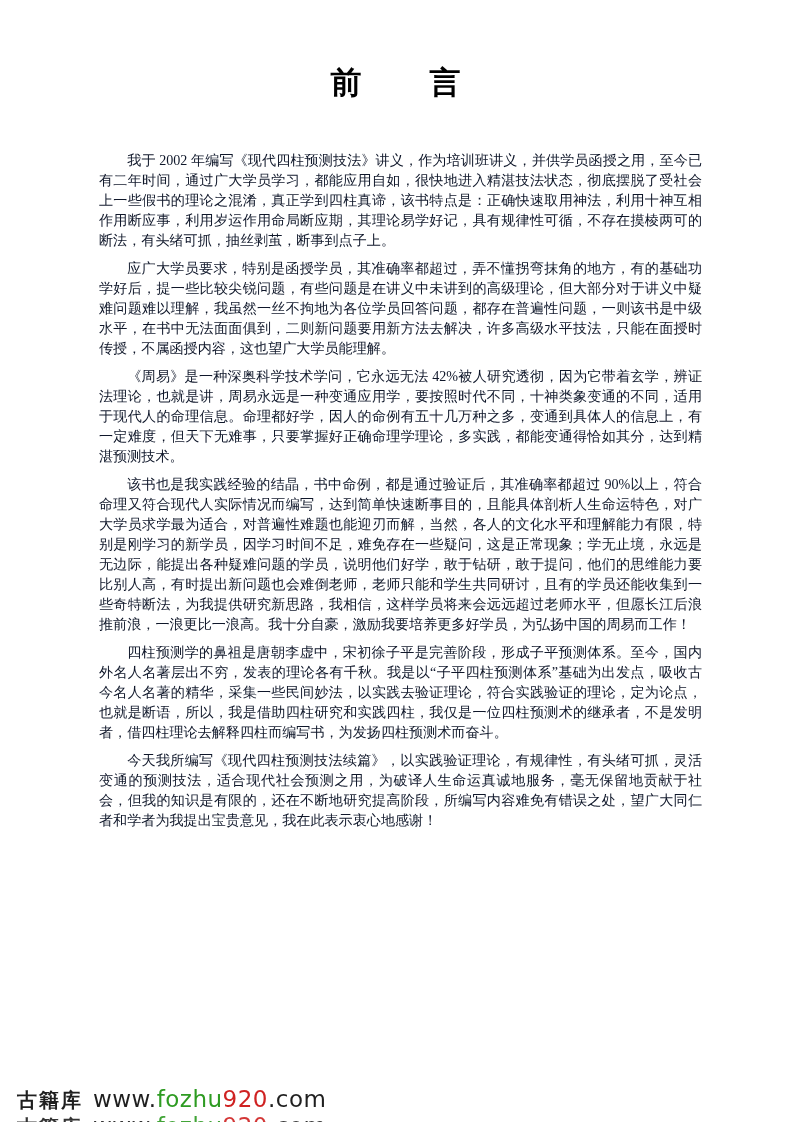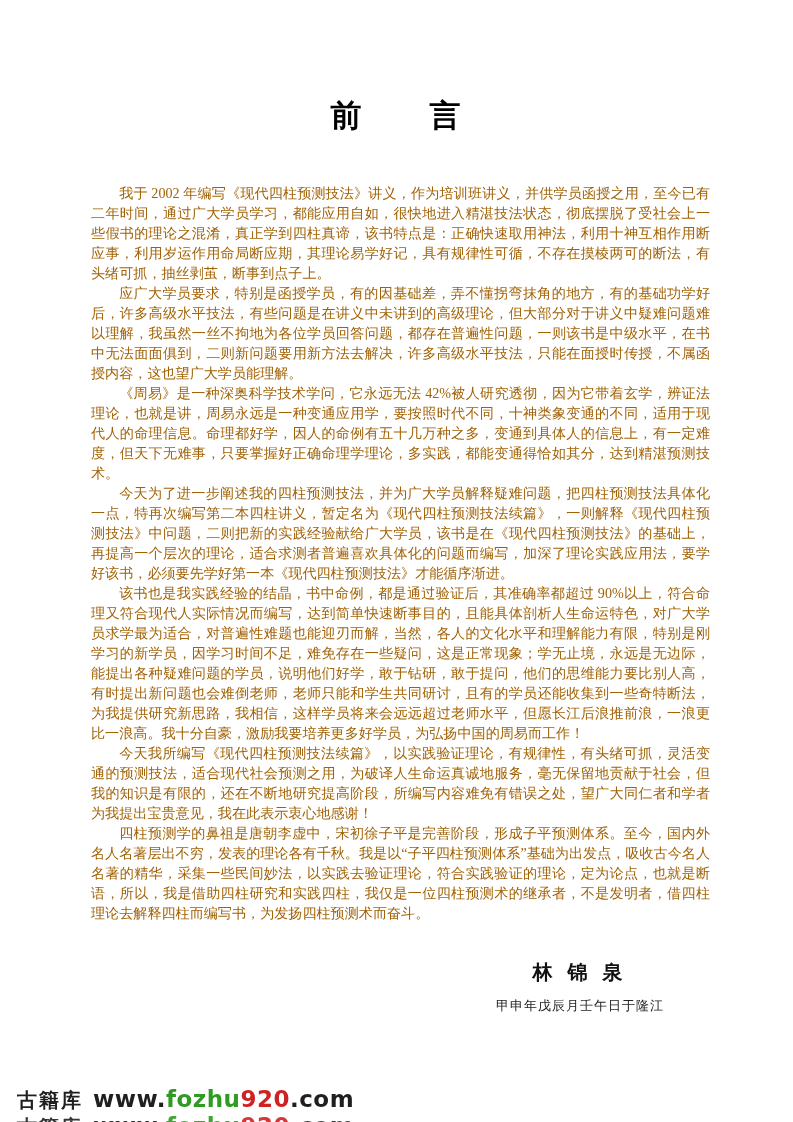--- a/index.html
+++ b/index.html
@@ -12,40 +12,40 @@
     font-family: "Liberation Serif", "DejaVu Serif", serif;
     color: #1c1c1c;
   }
   .page {
     width: 793px;
     height: 1122px;
     position: relative;
   }
   .doc-title {
     margin: 0;
-    padding-top: 97px;
+    padding-top: 64px;
     text-align: center;
     font-size: 31px;
     line-height: 38px;
     font-weight: bold;
     color: #000000;
     letter-spacing: 2px;
   }
   .content {
     width: 619px;
     margin: 48px 0 0 91px;
   }
   .content p {
-    margin: 0;
+    margin: 8px;
     font-size: 14.1px;
     line-height: 20px;
     text-align: justify;
     text-justify: inter-ideograph;
     text-indent: 2em;
-    color: #a16207;
+    color: #0f172a;
   }
   .signature-block {
     width: 260px;
     margin: 36px 0 0 450px;
     text-align: center;
   }
   .signature-name {
     font-size: 20px;
     font-weight: bold;
     letter-spacing: 5px;
@@ -76,48 +76,43 @@
     opacity: 0.9;
   }
   .wm-library {
     font-size: 20px;
     font-weight: 700;
     letter-spacing: 2px;
     color: #1f1f1f;
   }
   .wm-url {
     font-size: 23px;
-    font-weight: 700;
+    font-weight: 400;
     letter-spacing: 0.5px;
   }
   .wm-www, .wm-com { color: #1f1f1f; }
   .wm-fozhu { color: #2e9b22; }
   .wm-920 { color: #cf2222; }
 </style>
 </head>
 <body>
 
 <div class="page">
 
   <h1 class="doc-title">前　　言</h1>
 
   <div class="content">
     <p>我于 2002 年编写《现代四柱预测技法》讲义，作为培训班讲义，并供学员函授之用，至今已有二年时间，通过广大学员学习，都能应用自如，很快地进入精湛技法状态，彻底摆脱了受社会上一些假书的理论之混淆，真正学到四柱真谛，该书特点是：正确快速取用神法，利用十神互相作用断应事，利用岁运作用命局断应期，其理论易学好记，具有规律性可循，不存在摸棱两可的断法，有头绪可抓，抽丝剥茧，断事到点子上。</p>
-    <p>应广大学员要求，特别是函授学员，有的因基础差，弄不懂拐弯抹角的地方，有的基础功学好后，许多高级水平技法，有些问题是在讲义中未讲到的高级理论，但大部分对于讲义中疑难问题难以理解，我虽然一丝不拘地为各位学员回答问题，都存在普遍性问题，一则该书是中级水平，在书中无法面面俱到，二则新问题要用新方法去解决，许多高级水平技法，只能在面授时传授，不属函授内容，这也望广大学员能理解。</p>
+    <p>应广大学员要求，特别是函授学员，其准确率都超过，弄不懂拐弯抹角的地方，有的基础功学好后，提一些比较尖锐问题，有些问题是在讲义中未讲到的高级理论，但大部分对于讲义中疑难问题难以理解，我虽然一丝不拘地为各位学员回答问题，都存在普遍性问题，一则该书是中级水平，在书中无法面面俱到，二则新问题要用新方法去解决，许多高级水平技法，只能在面授时传授，不属函授内容，这也望广大学员能理解。</p>
     <p>《周易》是一种深奥科学技术学问，它永远无法 42%被人研究透彻，因为它带着玄学，辨证法理论，也就是讲，周易永远是一种变通应用学，要按照时代不同，十神类象变通的不同，适用于现代人的命理信息。命理都好学，因人的命例有五十几万种之多，变通到具体人的信息上，有一定难度，但天下无难事，只要掌握好正确命理学理论，多实践，都能变通得恰如其分，达到精湛预测技术。</p>
-    <p>今天为了进一步阐述我的四柱预测技法，并为广大学员解释疑难问题，把四柱预测技法具体化一点，特再次编写第二本四柱讲义，暂定名为《现代四柱预测技法续篇》，一则解释《现代四柱预测技法》中问题，二则把新的实践经验献给广大学员，该书是在《现代四柱预测技法》的基础上，再提高一个层次的理论，适合求测者普遍喜欢具体化的问题而编写，加深了理论实践应用法，要学好该书，必须要先学好第一本《现代四柱预测技法》才能循序渐进。</p>
     <p>该书也是我实践经验的结晶，书中命例，都是通过验证后，其准确率都超过 90%以上，符合命理又符合现代人实际情况而编写，达到简单快速断事目的，且能具体剖析人生命运特色，对广大学员求学最为适合，对普遍性难题也能迎刃而解，当然，各人的文化水平和理解能力有限，特别是刚学习的新学员，因学习时间不足，难免存在一些疑问，这是正常现象；学无止境，永远是无边际，能提出各种疑难问题的学员，说明他们好学，敢于钻研，敢于提问，他们的思维能力要比别人高，有时提出新问题也会难倒老师，老师只能和学生共同研讨，且有的学员还能收集到一些奇特断法，为我提供研究新思路，我相信，这样学员将来会远远超过老师水平，但愿长江后浪推前浪，一浪更比一浪高。我十分自豪，激励我要培养更多好学员，为弘扬中国的周易而工作！</p>
+    <p>四柱预测学的鼻祖是唐朝李虚中，宋初徐子平是完善阶段，形成子平预测体系。至今，国内外名人名著层出不穷，发表的理论各有千秋。我是以“子平四柱预测体系”基础为出发点，吸收古今名人名著的精华，采集一些民间妙法，以实践去验证理论，符合实践验证的理论，定为论点，也就是断语，所以，我是借助四柱研究和实践四柱，我仅是一位四柱预测术的继承者，不是发明者，借四柱理论去解释四柱而编写书，为发扬四柱预测术而奋斗。</p>
     <p>今天我所编写《现代四柱预测技法续篇》，以实践验证理论，有规律性，有头绪可抓，灵活变通的预测技法，适合现代社会预测之用，为破译人生命运真诚地服务，毫无保留地贡献于社会，但我的知识是有限的，还在不断地研究提高阶段，所编写内容难免有错误之处，望广大同仁者和学者为我提出宝贵意见，我在此表示衷心地感谢！</p>
-    <p>四柱预测学的鼻祖是唐朝李虚中，宋初徐子平是完善阶段，形成子平预测体系。至今，国内外名人名著层出不穷，发表的理论各有千秋。我是以“子平四柱预测体系”基础为出发点，吸收古今名人名著的精华，采集一些民间妙法，以实践去验证理论，符合实践验证的理论，定为论点，也就是断语，所以，我是借助四柱研究和实践四柱，我仅是一位四柱预测术的继承者，不是发明者，借四柱理论去解释四柱而编写书，为发扬四柱预测术而奋斗。</p>
   </div>
 
-  <div class="signature-block">
-    <div class="signature-name">林 锦 泉</div>
-    <div class="signature-date">甲申年戊辰月壬午日于隆江</div>
-  </div>
 
   <div class="watermark-row watermark-main">
     <span class="wm-library" style="color: rgb(31, 31, 31);">古籍库</span>
     <span class="wm-url"><span class="wm-www" style="color: rgb(31, 31, 31);">www.</span><span class="wm-fozhu" style="color: rgb(46, 155, 34);">fozhu</span><span class="wm-920" style="color: rgb(207, 34, 34);">920</span><span class="wm-com" style="color: rgb(31, 31, 31);">.com</span></span>
   </div>
 
   <div class="watermark-row watermark-clip">
     <span class="wm-library" style="color: rgb(31, 31, 31);">古籍库</span>
     <span class="wm-url"><span class="wm-www" style="color: rgb(31, 31, 31);">www.</span><span class="wm-fozhu" style="color: rgb(46, 155, 34);">fozhu</span><span class="wm-920" style="color: rgb(207, 34, 34);">920</span><span class="wm-com" style="color: rgb(31, 31, 31);">.com</span></span>
   </div>

